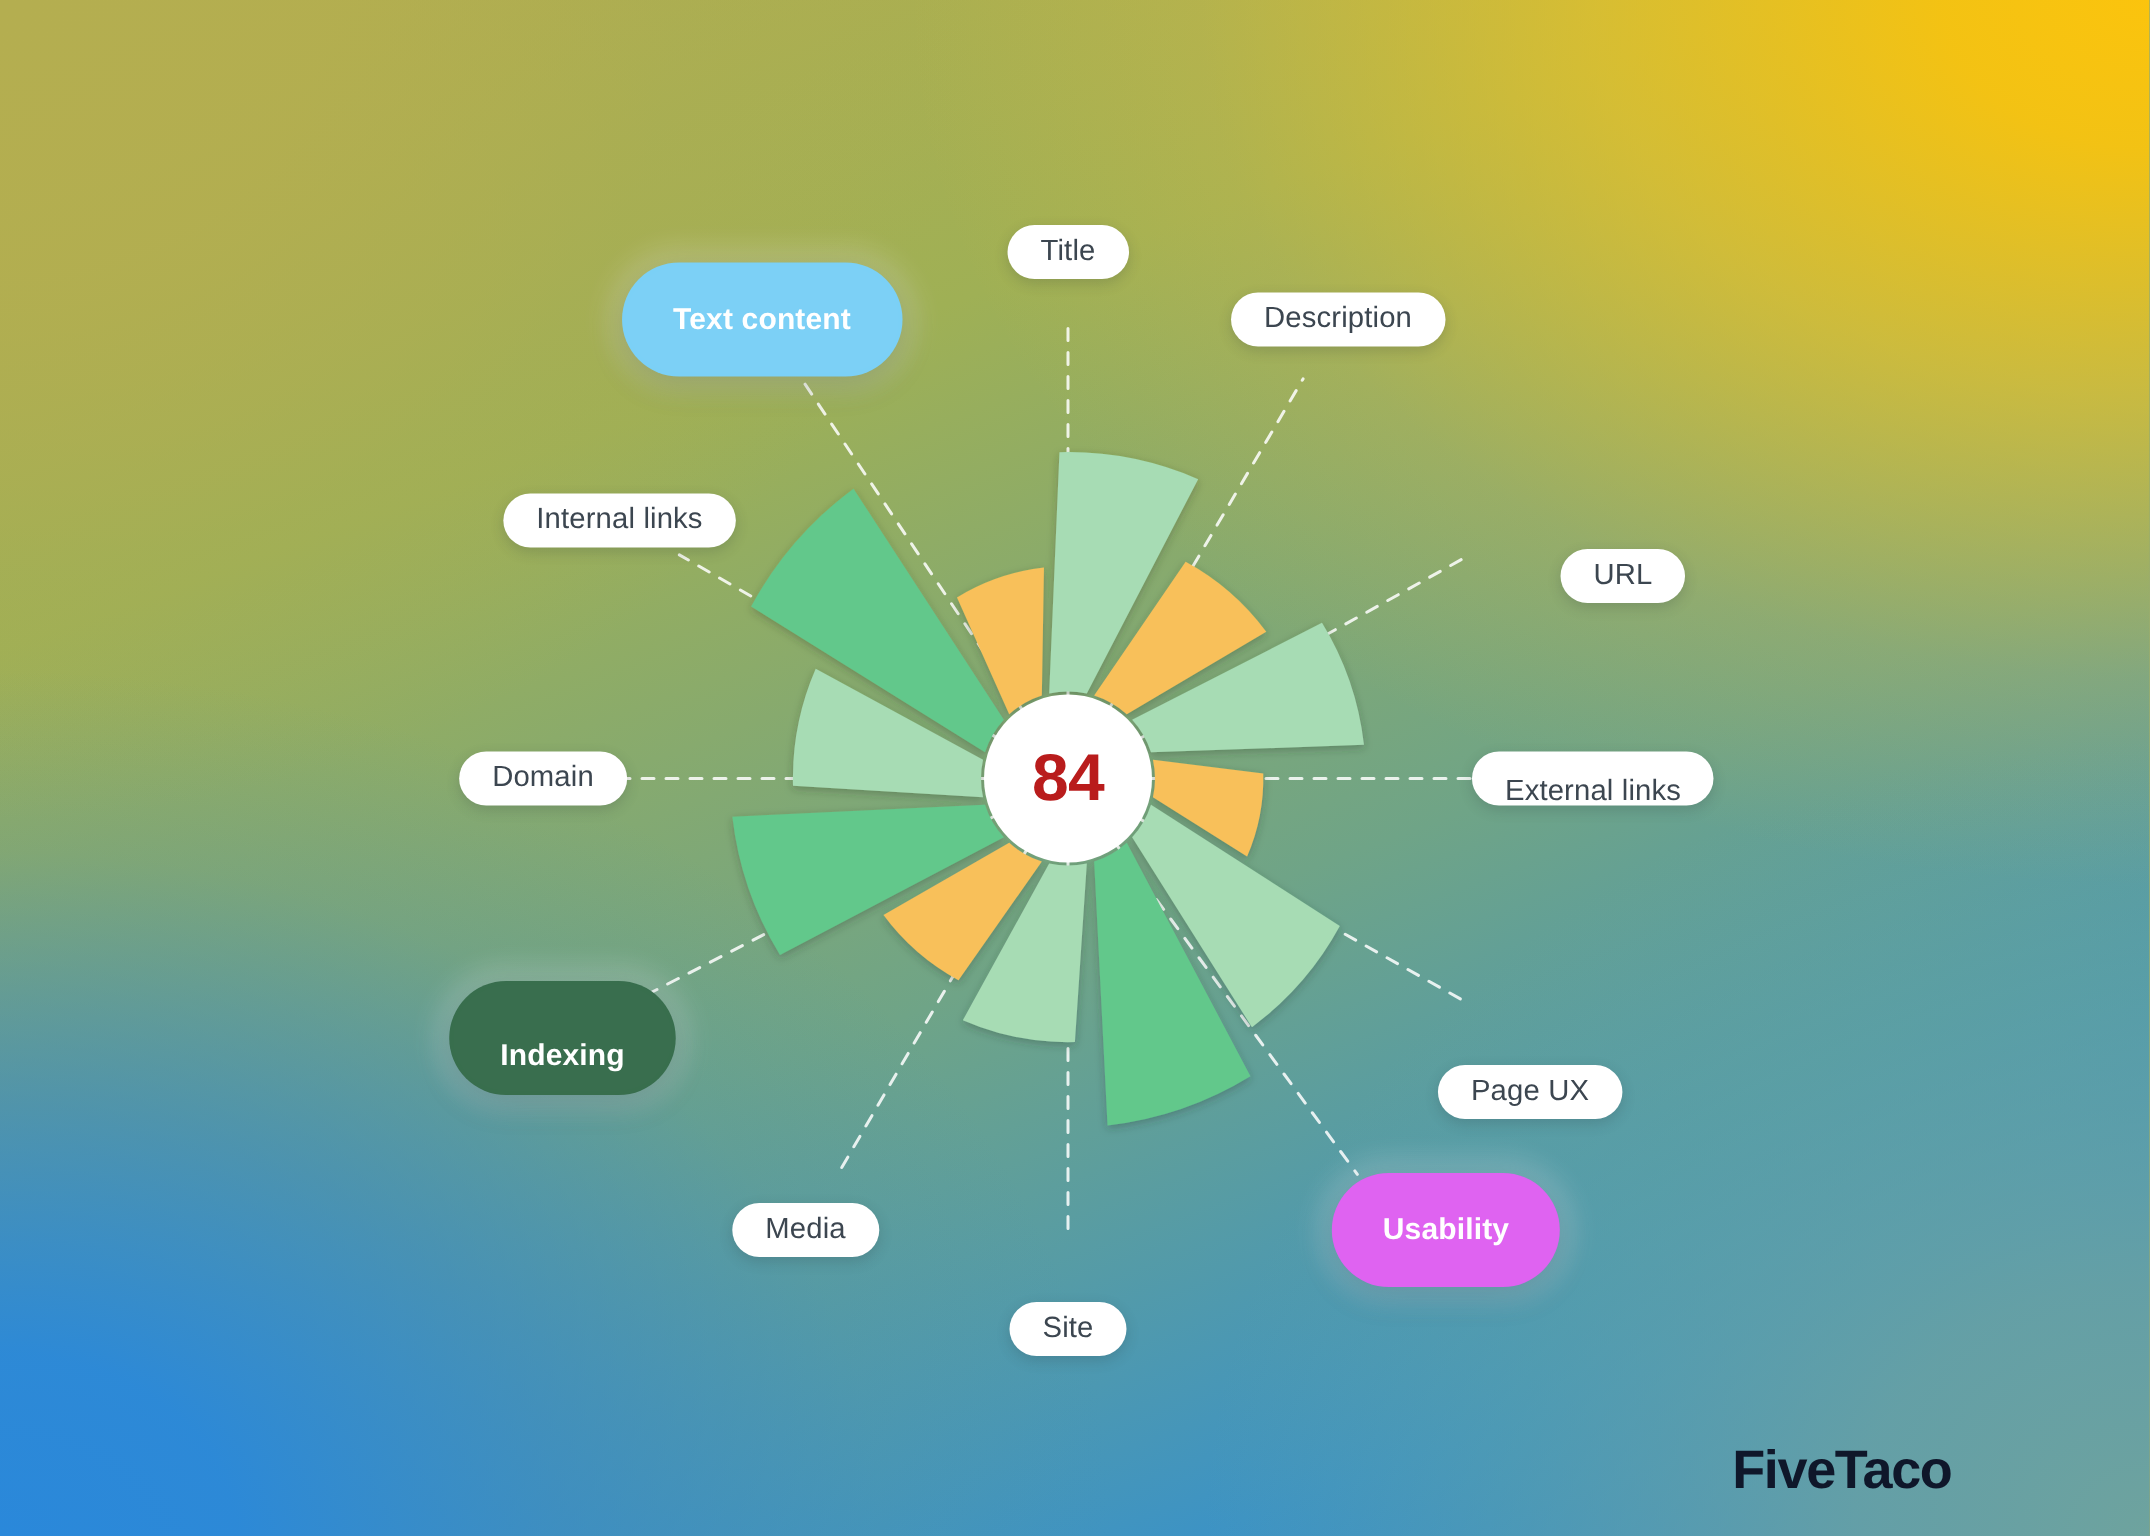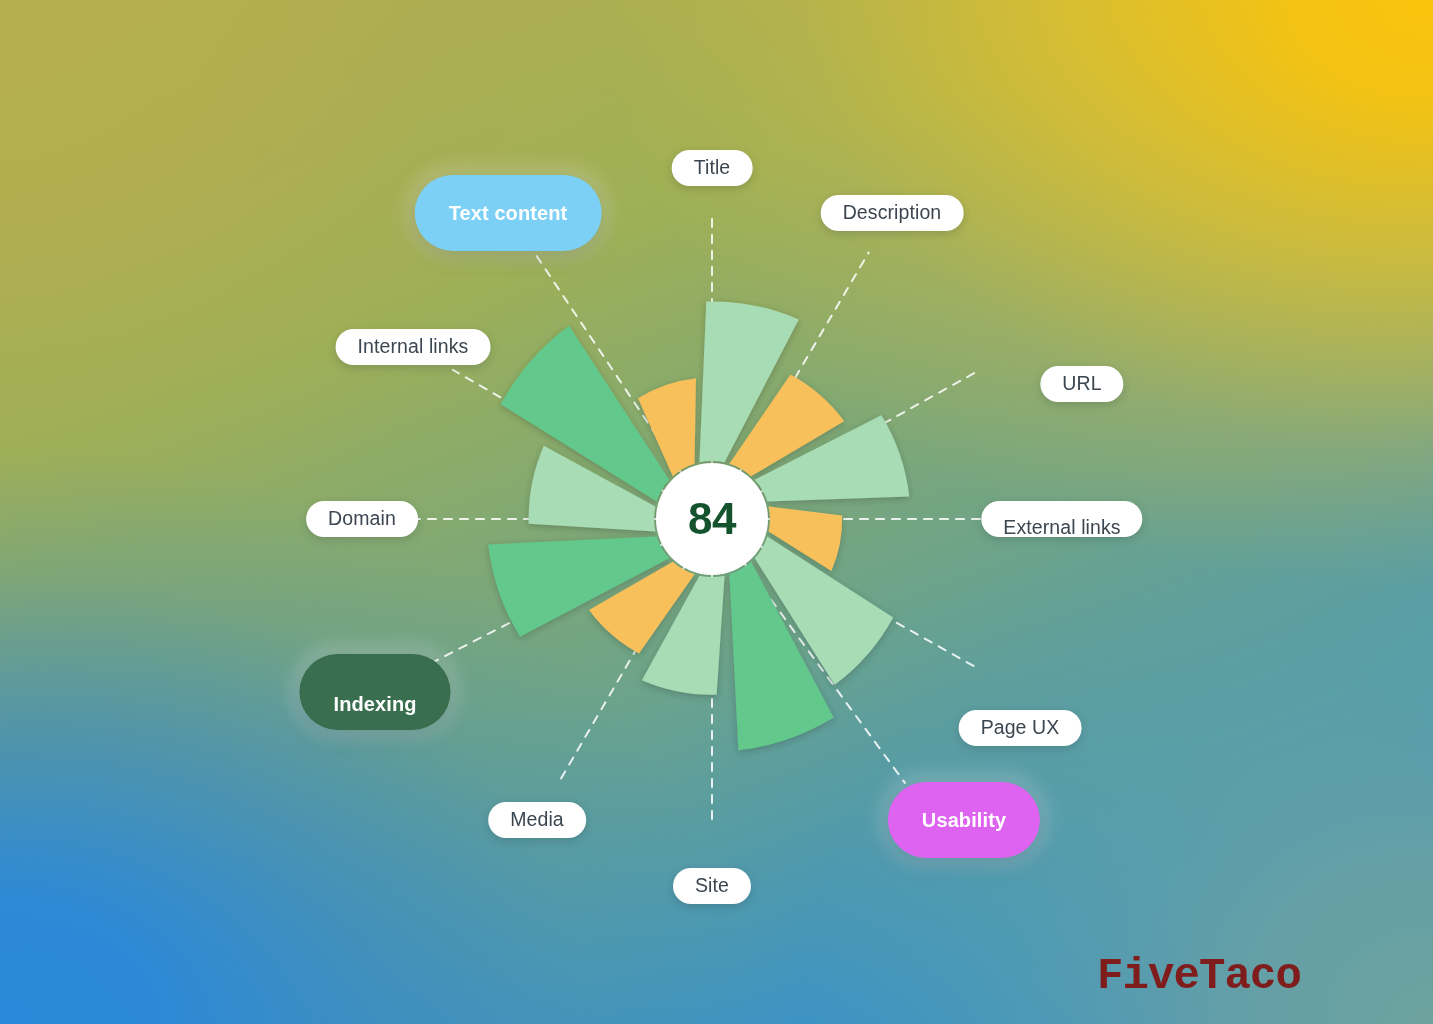--- a/index.html
+++ b/index.html
@@ -61,35 +61,34 @@
 
   
   #score-badge {
     position:absolute;
     left:712px; top:519px;
     width:112px; height:112px;
     margin-left:-56px; margin-top:-56px;
     border-radius:50%;
     background:#ffffff;
     display:flex; align-items:center; justify-content:center;
-    font-size:44px; font-weight:700; color:#14532d;
+    font-size:44px; font-weight:700; color:#b91c1c;
     letter-spacing:-0.5px;
     z-index:5;
   }
 
   
   #brand {
     position:absolute;
     right:132px; bottom:23px;
-    color:#7f1d1d;
-    font-size:44px;
+    color:#0f172a;
+    font-size:36px;
     font-weight:700;
     letter-spacing:-0.9px;
     z-index:7;
-    font-family:Liberation Mono, monospace;
   }
 </style>
 </head>
 <body>
 
 <div id="bg-base"></div>
 <div class="bg-layer bg-tl"></div>
 <div class="bg-layer bg-tr"></div>
 <div class="bg-layer bg-bl"></div>
 <div class="bg-layer bg-br"></div>

